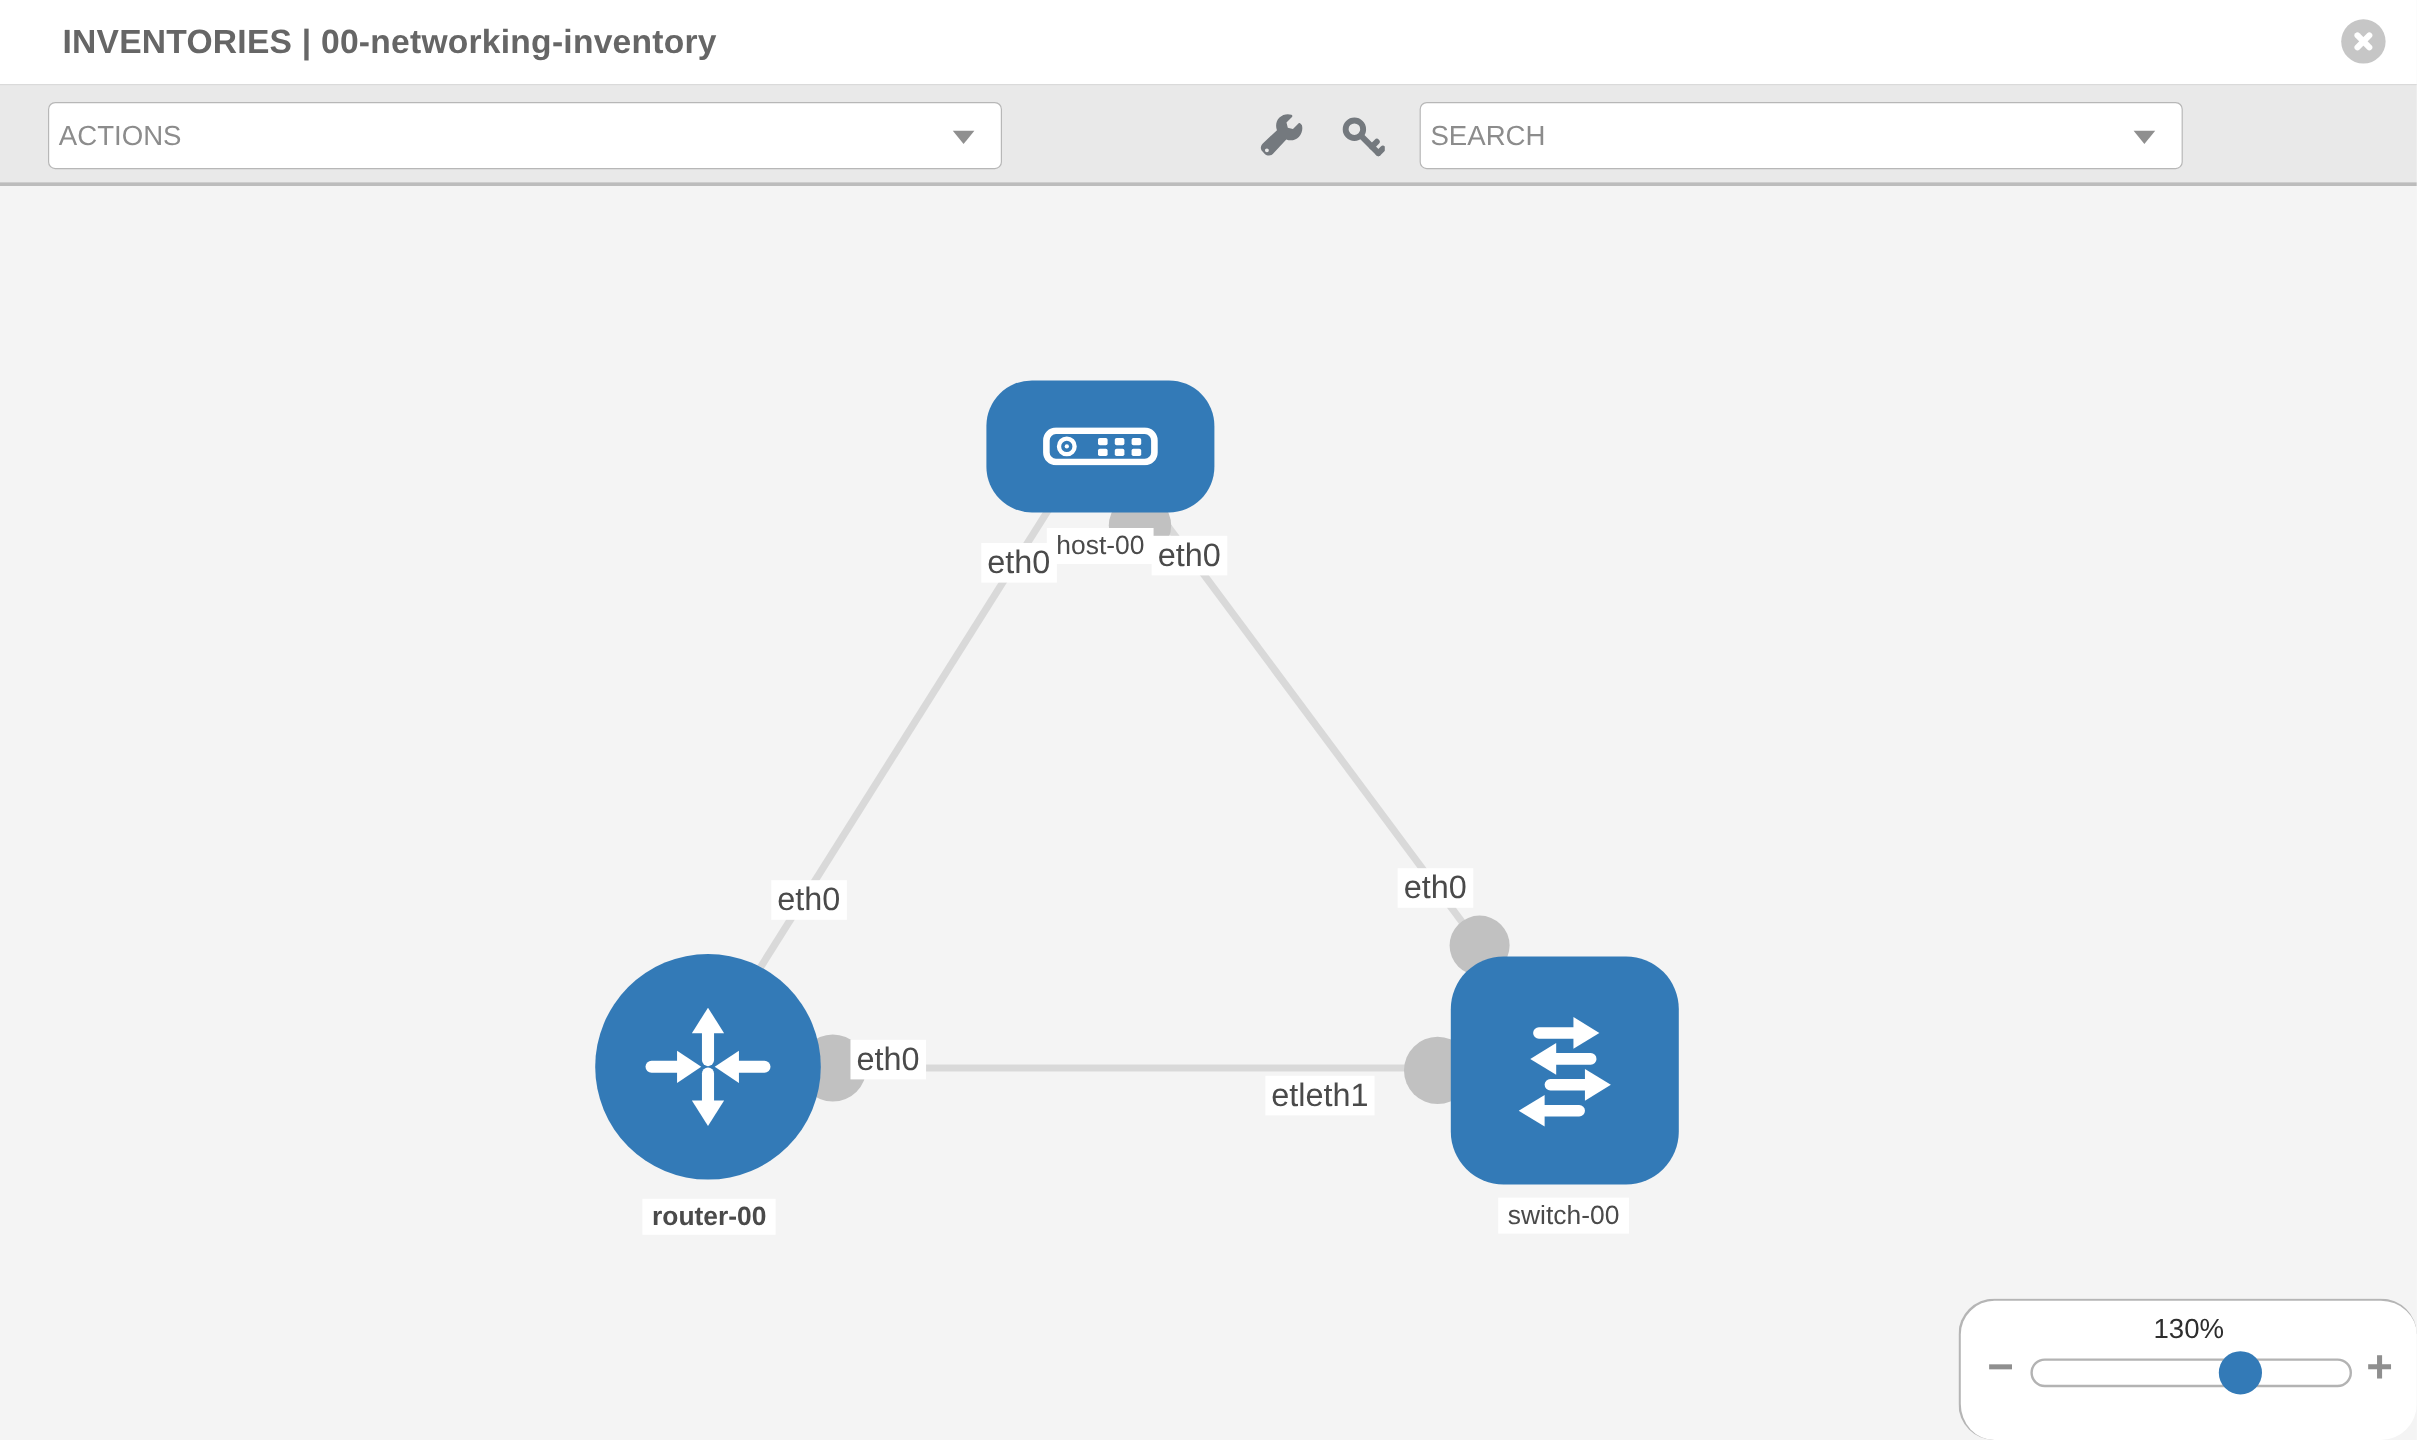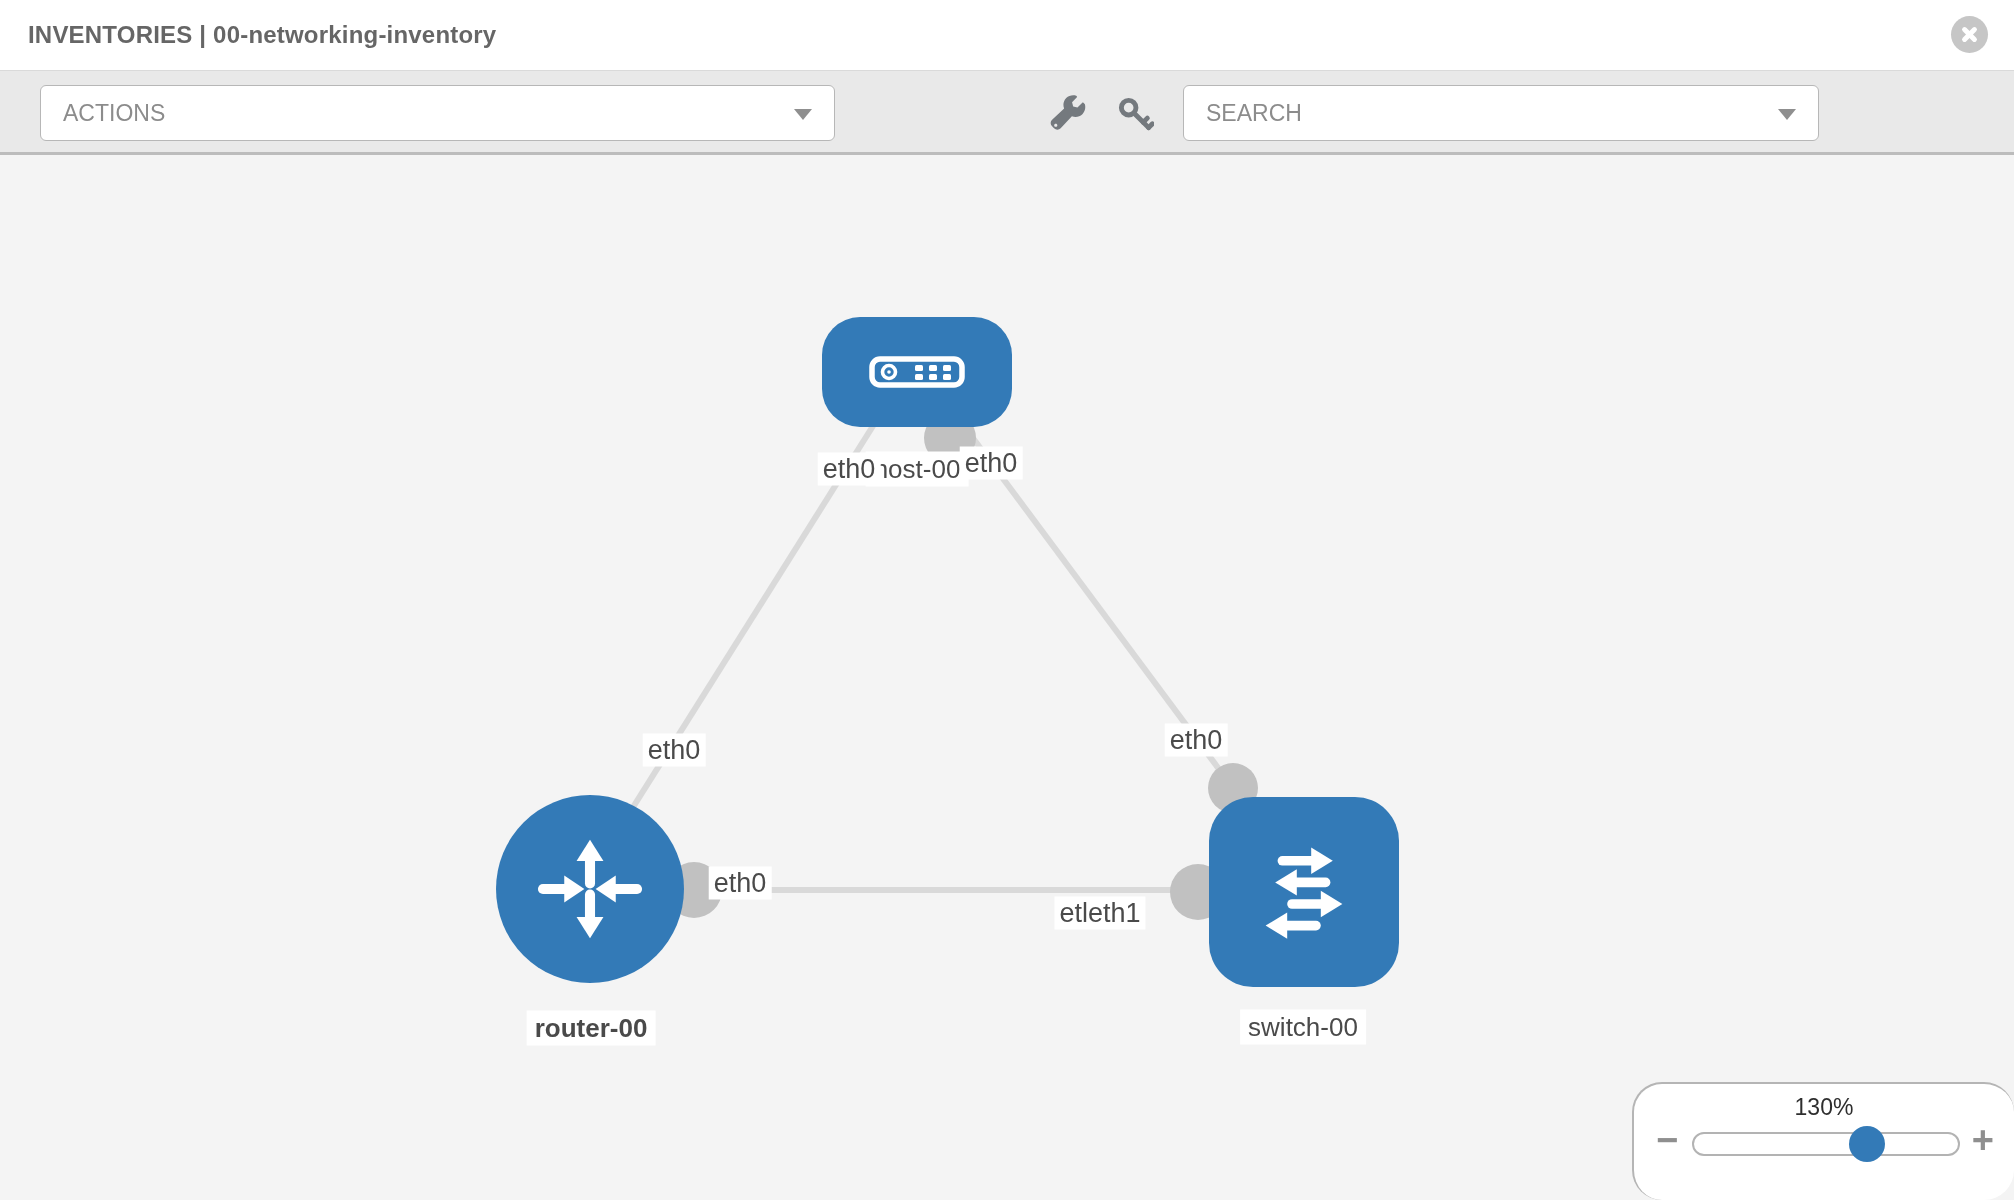--- a/index.html
+++ b/index.html
@@ -1,47 +1,47 @@
 <!DOCTYPE html>
 <html><head>
 <meta charset="utf-8">
 <style>
   * { margin:0; padding:0; box-sizing:border-box; }
   body { font-family:"Liberation Sans","DejaVu Sans",sans-serif; background:#fff; }
   .app { position:relative; width:2014px; height:1200px; overflow:hidden; background:#f4f4f4; }
 
   
   .header { position:absolute; left:0; top:0; width:2014px; height:70px; background:#ffffff; z-index:6; }
-  .header-title { position:absolute; left:28px; top:0; line-height:70px; font-size:24px; font-weight:700; color:#666666; letter-spacing:.2px; }
+  .header-title { position:absolute; left:52px; top:0; line-height:70px; font-size:28px; font-weight:700; color:#666666; letter-spacing:.2px; }
   .close-btn { position:absolute; right:26px; top:16px; width:37px; height:37px; border-radius:50%; background:#c6c6c6; cursor:pointer; }
   .close-x { position:absolute; left:0; top:0; width:100%; height:100%; }
   .close-x i { position:absolute; left:9px; top:16px; width:19px; height:5px; background:#fff; border-radius:3px; display:block; }
   .close-x i:nth-child(1){ transform:rotate(45deg);} .close-x i:nth-child(2){ transform:rotate(-45deg);}
 
   
   .toolbar { position:absolute; left:0; top:70px; width:2014px; height:85px; background:#e9e9e9; border-top:1px solid #dadada; border-bottom:3px solid #bcbcbc; z-index:6; }
-  .select { position:absolute; top:14px; height:56px; background:#fff; border:1px solid #b7b7b7; border-radius:6px; font-size:23px; color:#8c8c8c; line-height:54px; padding-left:22px; cursor:pointer; }
+  .select { position:absolute; top:14px; height:56px; background:#fff; border:1px solid #b7b7b7; border-radius:6px; font-size:23px; color:#8c8c8c; line-height:54px; padding-left:8px; cursor:pointer; }
   .select-actions { left:40px; width:795px; }
   .select-search { left:1183px; width:636px; }
   .caret { position:absolute; right:22px; top:23px; width:0; height:0; border-left:9px solid transparent; border-right:9px solid transparent; border-top:11px solid #8f8f8f; }
   .tool-icon { position:absolute; top:24px; width:38px; height:38px; cursor:pointer; }
   .tool-icon svg { width:100%; height:100%; }
   .ti-wrench { left:1048px; } .ti-key { left:1116px; }
 
   
   .canvas { position:absolute; left:0; top:158px; width:2014px; height:1042px; background:#f4f4f4; }
   .links-svg { position:absolute; left:0; top:0; width:2014px; height:1200px; z-index:1; pointer-events:none; }
 
   .node { position:absolute; background:#337ab7; display:flex; align-items:center; justify-content:center; z-index:2; cursor:pointer; }
   .node-host { left:822px; top:317px; width:190px; height:110px; border-radius:38px; }
   .node-router { left:496px; top:795px; width:188px; height:188px; border-radius:50%; }
   .node-switch { left:1209px; top:797px; width:190px; height:190px; border-radius:44px; }
 
   .label { position:absolute; transform:translate(-50%,-50%); background:#ffffff; color:#4a4a4a; white-space:nowrap; z-index:3; }
-  .node-label { font-size:26px; padding:2px 8px;margin-top:14px; }
+  .node-label { font-size:22px; padding:2px 8px; }
   .port-label { font-size:27px; padding:1px 5px; }
 
   
   .zoom-panel { position:absolute; left:1632px; top:1082px; width:382px; height:118px; background:#ffffff; border-left:2px solid #b5b5b5; border-top:2px solid #b5b5b5; z-index:7;border-radius:30px; }
   .zoom-value { position:absolute; left:0; top:10px; width:100%; text-align:center; font-size:23px; color:#2e2e2e; }
   .zoom-glyph { position:absolute; top:36px; font-size:38px; font-weight:700; color:#8f8f8f; cursor:pointer; line-height:40px; }
   .zoom-minus { left:22px; } .zoom-plus { right:20px; }
   .zoom-track { position:absolute; left:58px; top:48px; width:268px; height:24px; background:#fff; border:2px solid #b3b3b3; border-radius:12px; cursor:pointer; }
   .zoom-thumb { position:absolute; left:155px; top:50%; transform:translateY(-50%); width:36px; height:36px; border-radius:50%; background:#337ab7; cursor:pointer; }
 </style>

